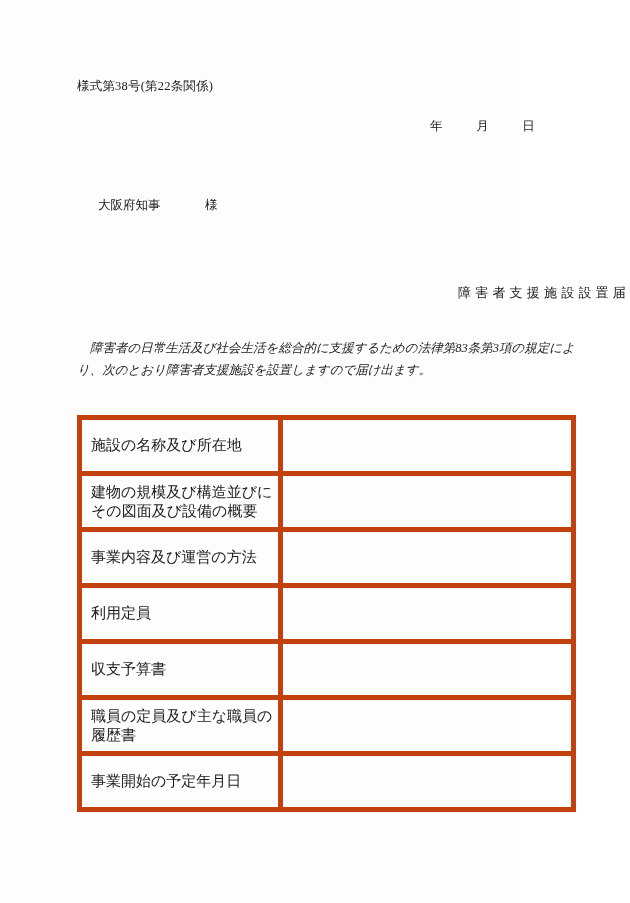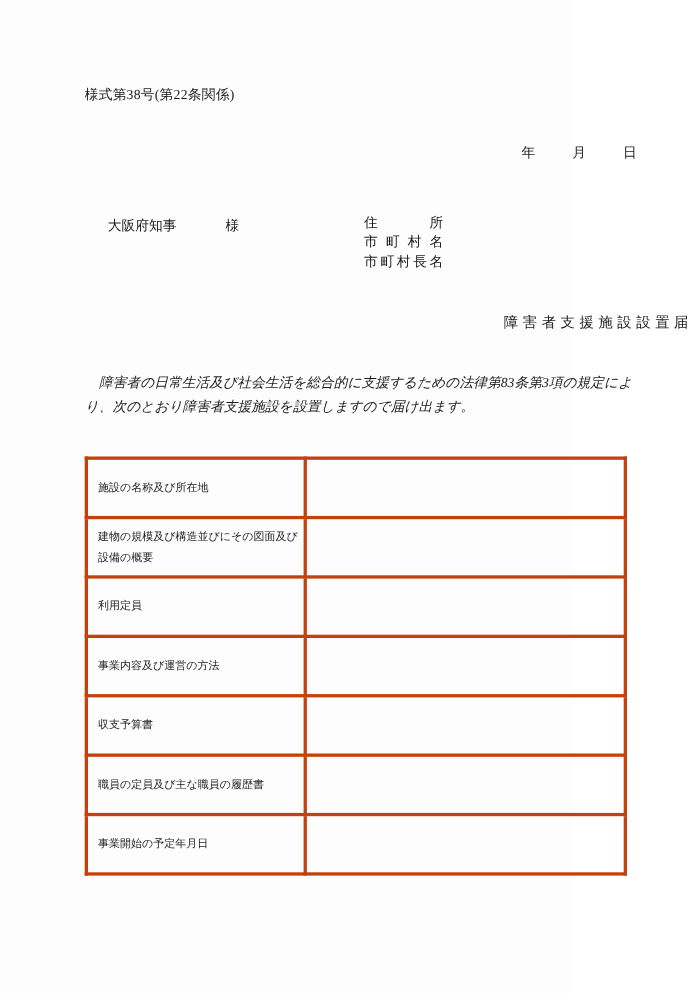--- a/index.html
+++ b/index.html
@@ -33,24 +33,23 @@
     top: 78px;
     font-size: 12.5px;
     letter-spacing: 0.2px;
     white-space: nowrap;
   }
 
   
   .date-line {
     position: absolute;
     left: 430px;
-    top: 131px;
-    font-size: 12.5px;
-    white-space: nowrap;
-    margin-left: 44px;
+    top: 118px;
+    font-size: 12.5px;
+    white-space: nowrap;
   }
   .date-line .dseg {
     display: inline-block;
     width: 43px;
   }
   .date-line .dseg:last-child {
     width: auto;
   }
 
   
@@ -119,22 +118,22 @@
   
   .form-table {
     position: absolute;
     left: 77px;
     top: 415px;
     width: 476px;
     border-collapse: collapse;
     table-layout: fixed;
   }
   .form-table td {
-    border: 3px solid #c2410c;
-    font-size: 10px;
+    border: 5px solid #c2410c;
+    font-size: 15px;
     vertical-align: middle;
     padding: 0;
   }
   .form-table td.label {
     width: 187px;
     padding: 6px 0 6px 9px;
     line-height: 19px;
   }
   .form-table td.value {
     width: 288px;
@@ -152,25 +151,20 @@
   <div class="date-line">
     <span class="dseg">年</span>
     <span class="dseg">月</span>
     <span class="dseg">日</span>
   </div>
 
   <div class="addressee">
     <span class="who">大阪府知事</span><span>様</span>
   </div>
 
-  <div class="submitter">
-    <div class="srow">住所</div>
-    <div class="srow">市町村名</div>
-    <div class="srow">市町村長名</div>
-  </div>
 
   <div class="doc-title">
     <span>障害者支援施設設置届</span>
   </div>
 
   <div class="body-text">
     <span class="ln indent">障害者の日常生活及び社会生活を総合的に支援するための法律第83条第3項の規定によ</span>
     <span class="ln">り、次のとおり障害者支援施設を設置しますので届け出ます。</span>
   </div>
 
@@ -178,25 +172,25 @@
     <tbody>
       <tr class="r-std">
         <td class="label">施設の名称及び所在地</td>
         <td class="value"></td>
       </tr>
       <tr class="r-tall">
         <td class="label">建物の規模及び構造並びにその図面及び設備の概要</td>
         <td class="value"></td>
       </tr>
       <tr class="r-std">
+        <td class="label">事業内容及び運営の方法</td>
+        <td class="value"></td>
+      </tr>
+      <tr class="r-std">
         <td class="label">利用定員</td>
-        <td class="value"></td>
-      </tr>
-      <tr class="r-std">
-        <td class="label">事業内容及び運営の方法</td>
         <td class="value"></td>
       </tr>
       <tr class="r-std">
         <td class="label">収支予算書</td>
         <td class="value"></td>
       </tr>
       <tr class="r-std">
         <td class="label">職員の定員及び主な職員の履歴書</td>
         <td class="value"></td>
       </tr>

